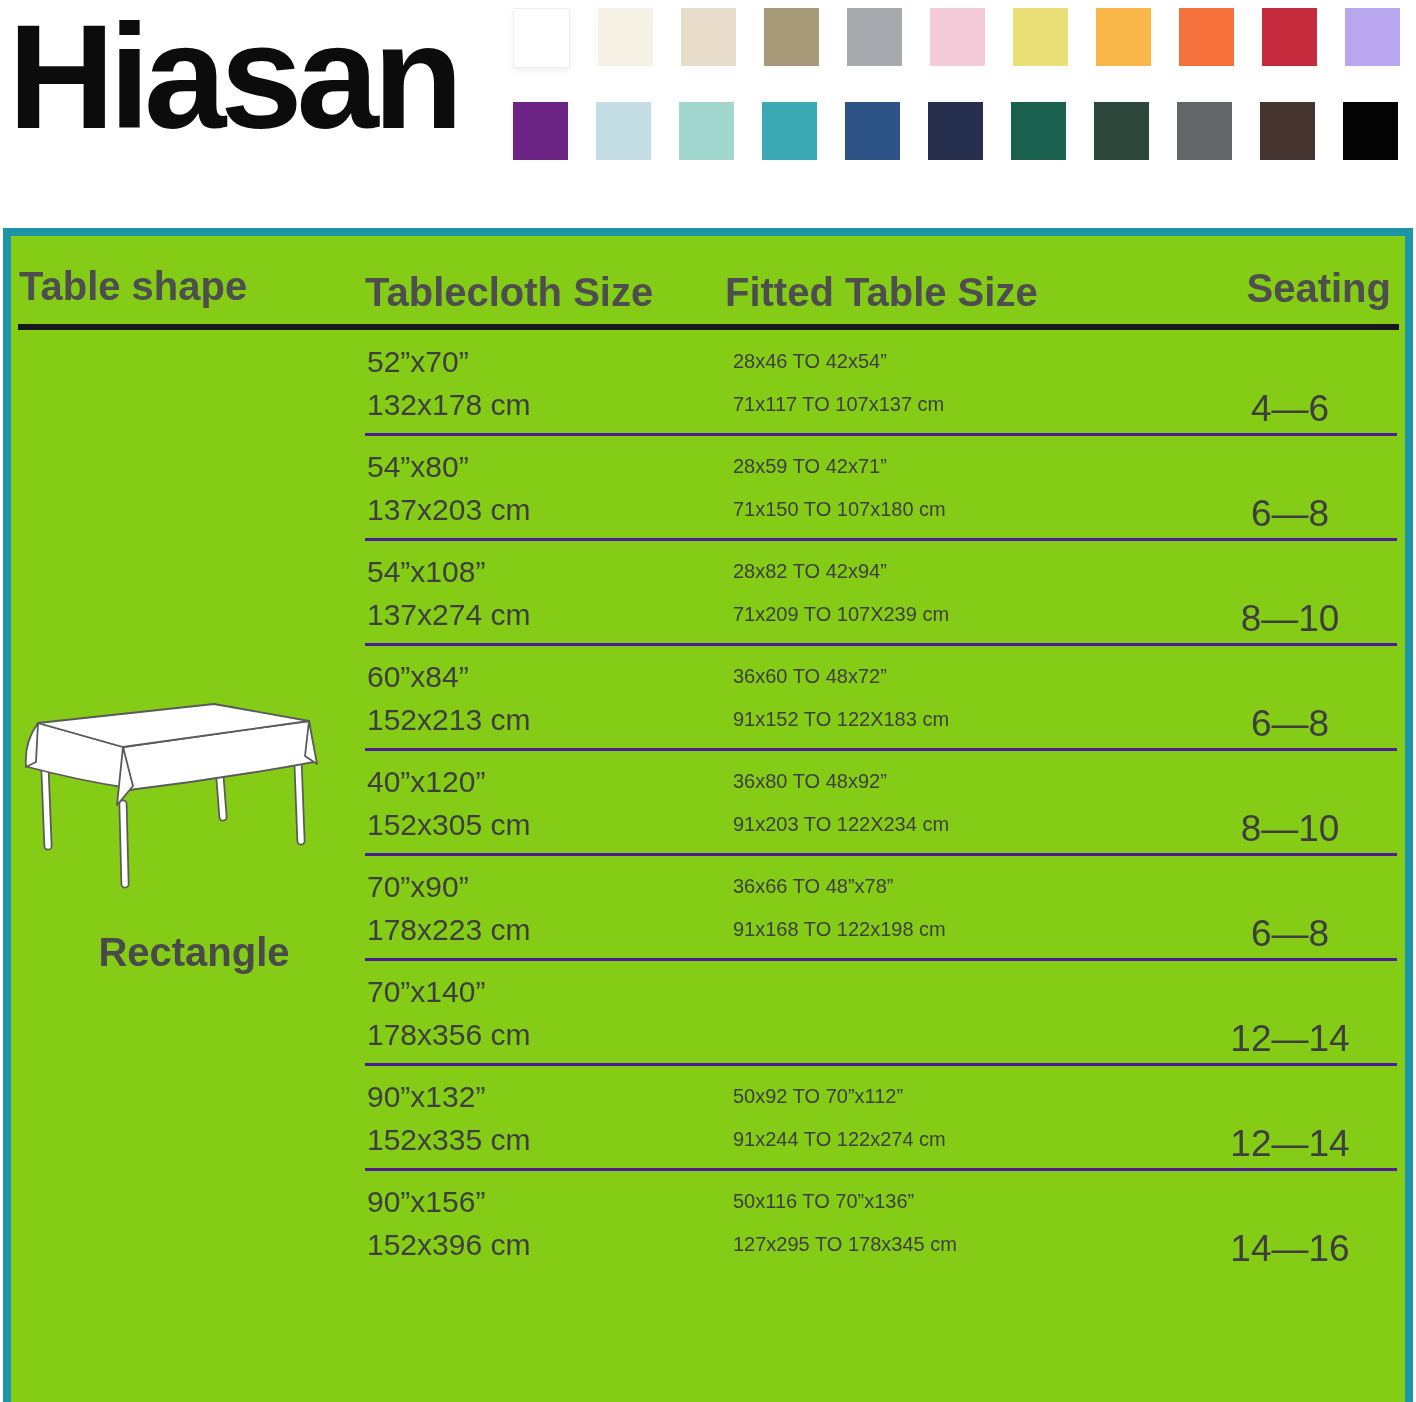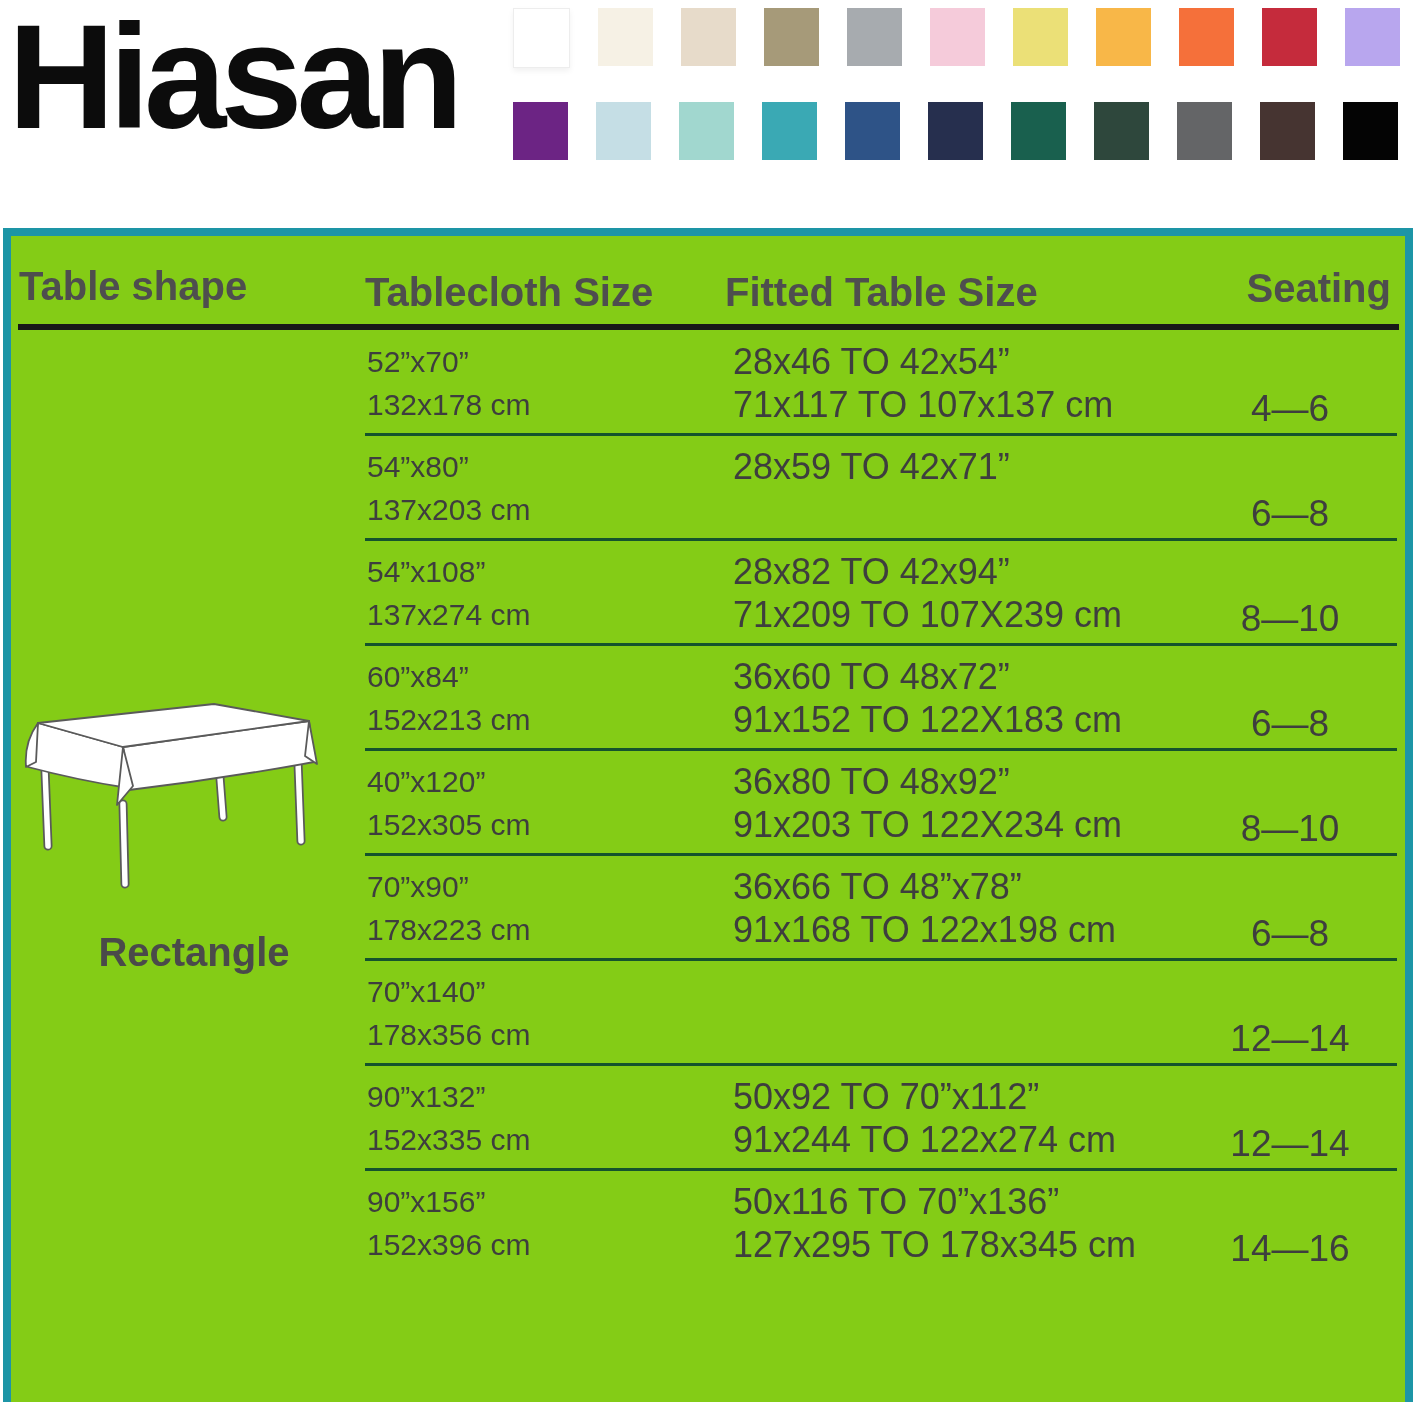--- a/index.html
+++ b/index.html
@@ -23,25 +23,25 @@
     border:8px solid #1d95a6;box-sizing:border-box;background:#84cc16;
   }
   .hdr{position:absolute;font-weight:bold;font-size:40px;color:#4e4e4e;white-space:nowrap;}
   .hdr-shape{left:8px;top:28px;}
   .hdr-cloth{left:354px;top:34px;}
   .hdr-fitted{left:714px;top:34px;}
   .hdr-seating{right:14px;top:30px;}
   .hdr-underline{position:absolute;left:7px;top:88px;width:1381px;height:6px;background:#181818;}
   
   .rows{position:absolute;left:354px;top:95px;width:1032px;}
-  .data-row{position:relative;height:102px;border-bottom:3px solid #14532d;}
+  .data-row{position:relative;height:102px;border-bottom:3px solid #4c1d95;}
   .data-row:last-child{border-bottom:none;}
   .cell{position:absolute;color:#3e3e3e;white-space:nowrap;}
   .cell.cloth{left:2px;top:9px;font-size:30px;line-height:43px;}
-  .cell.fitted{left:368px;top:9px;font-size:36px;line-height:43px;}
+  .cell.fitted{left:368px;top:9px;font-size:20px;line-height:43px;}
   .cell.seating{left:815px;top:28px;width:220px;text-align:center;font-size:37px;margin-top:29px;}
   
   .shape-illustration{position:absolute;left:10px;top:462px;width:300px;height:195px;}
   .shape-label{
     position:absolute;left:0;top:694px;width:332px;text-align:center;
     font-size:40px;font-weight:bold;color:#4a4a4a;padding-left:17px;
   }
 </style>
 </head>
 <body>
@@ -120,20 +120,21 @@
         </div>
         <div class="cell seating">4—6</div>
       </div>
       <div class="data-row">
         <div class="cell cloth">
           <div>54”x80”</div>
           <div>137x203 cm</div>
         </div>
         <div class="cell fitted">
           <div>28x59 TO 42x71”</div>
+          <div>71x150 TO 107x180 cm</div>
         </div>
         <div class="cell seating">6—8</div>
       </div>
       <div class="data-row">
         <div class="cell cloth">
           <div>54”x108”</div>
           <div>137x274 cm</div>
         </div>
         <div class="cell fitted">
           <div>28x82 TO 42x94”</div>

